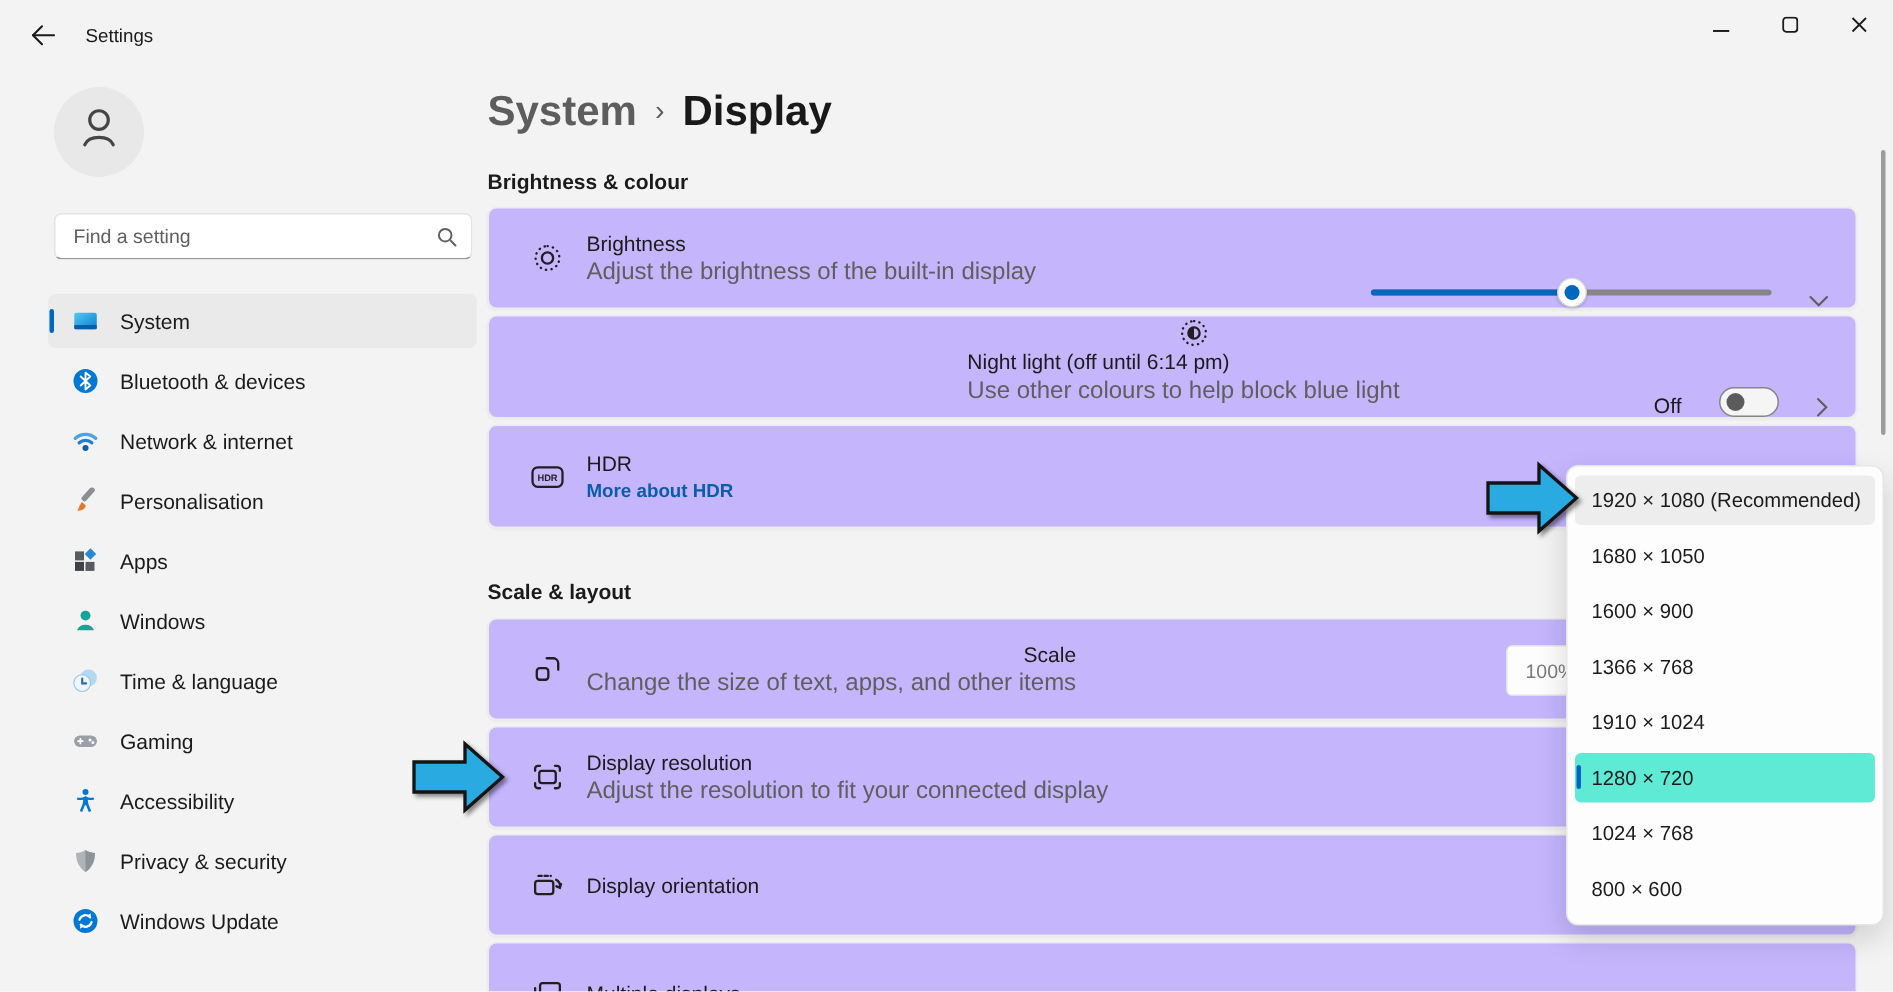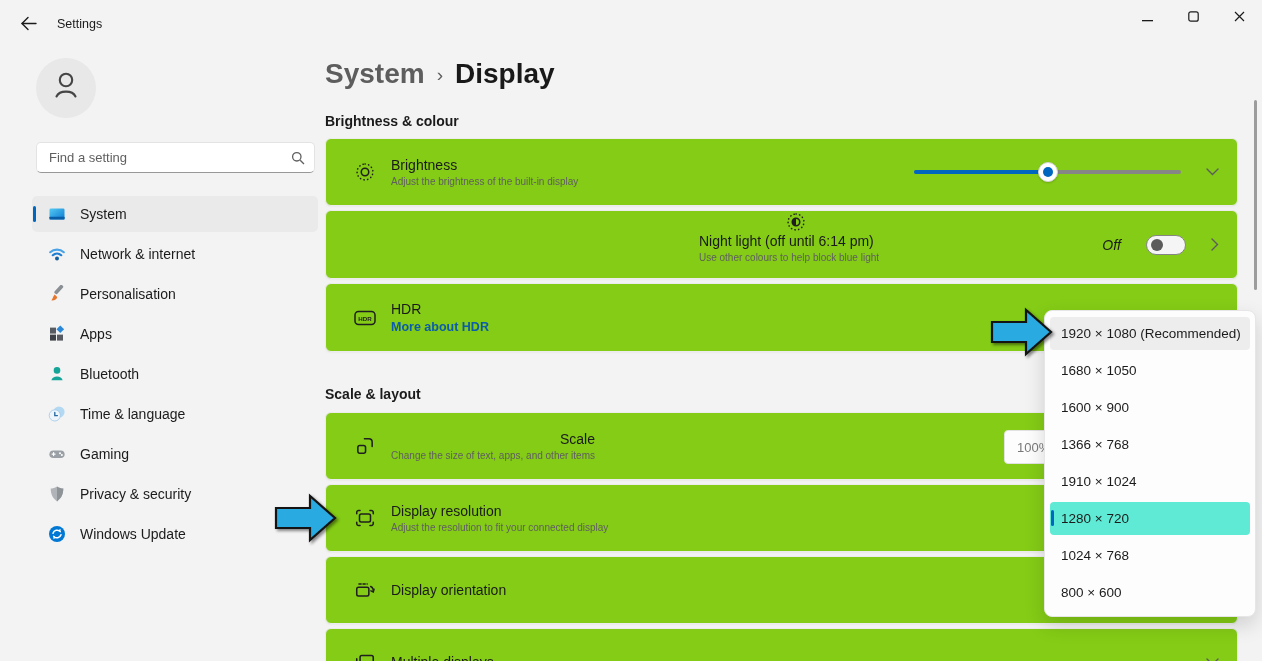--- a/index.html
+++ b/index.html
@@ -30,36 +30,36 @@
 
   
   .breadcrumb { position:absolute; left:325px; top:58px; font-size:28px; font-weight:600; display:flex; align-items:center; }
   .crumb-parent { color:#5d5d5d; cursor:pointer; }
   .crumb-sep { color:#5d5d5d; font-size:19px; margin:2px 12px 0 12px; font-weight:400; }
   .crumb-current { color:#191919; }
   .section-header { position:absolute; left:325px; font-size:14px; font-weight:700; color:#1b1b1b; }
   #hdr-sec1 { top:113px; }
   #hdr-sec2 { top:386px; }
 
-  .card { position:absolute; left:325px; width:913px; background:#84cc16; border:1px solid #ececec; border-radius:6px; box-shadow:0 1px 2px rgba(0,0,0,.04); display:flex; align-items:center; }
+  .card { position:absolute; left:325px; width:913px; background:#c4b5fd; border:1px solid #ececec; border-radius:6px; box-shadow:0 1px 2px rgba(0,0,0,.04); display:flex; align-items:center; }
   #card-brightness { top:138px; height:68px; }
   #card-night     { top:210px; height:69px;flex-direction:column; }
   #card-hdr       { top:283px; height:69px; }
   #card-scale     { top:412px; height:68px;text-align:right; }
   #card-resolution{ top:484px; height:68px;align-items:center; }
   #card-orientation{ top:556px; height:68px; }
   #card-multiple  { top:628px; height:68px; }
 
   .row-icon { width:22px; height:22px; margin-left:28px; flex:0 0 22px; display:flex; }
   .row-text { margin-left:15px; display:flex; flex-direction:column; }
   .row-title { font-size:14px; color:#1b1b1b; }
-  .row-sub { font-size:10px; color:#5f5f5f; margin-top:3px; }
+  .row-sub { font-size:16px; color:#5f5f5f; margin-top:3px; }
   .row-link { font-size:12.5px; font-weight:700; color:#0b5cab; margin-top:3px; cursor:pointer; }
 
-  .right-controls { position:absolute; right:18px; top:0; height:100%; display:flex; align-items:center; gap:25px;font-style:italic; }
+  .right-controls { position:absolute; right:18px; top:0; height:100%; display:flex; align-items:flex-end; gap:25px; }
   .slider { position:relative; width:267px; height:20px; cursor:pointer; }
   .slider-track { position:absolute; top:8px; left:0; right:0; height:4px; border-radius:2px; background:#868686; }
   .slider-fill { position:absolute; top:8px; left:0; height:4px; border-radius:2px; background:#0067c0; }
   .slider-thumb { position:absolute; top:0; width:20px; height:20px; margin-left:-10px; border-radius:50%; background:#ffffff; border:1px solid #d6d6d6; box-shadow:0 1px 2px rgba(0,0,0,.18); display:flex; align-items:center; justify-content:center; }
   .slider-thumb::after { content:""; width:10px; height:10px; border-radius:50%; background:#0067c0; }
 
   .toggle-label { font-size:14px; color:#1b1b1b; }
   .toggle { position:relative; width:40px; height:20px; border:1px solid #858585; border-radius:10px; background:#f5f5f5; cursor:pointer; }
   .toggle-knob { position:absolute; left:4px; top:3px; width:12px; height:12px; border-radius:50%; background:#5b5b5b; }
 
@@ -145,20 +145,29 @@
                 </linearGradient>
               </defs>
               <rect x="1.5" y="3.5" width="15" height="11" rx="1.3" fill="url(#gsys)"></rect>
               <rect x="1.5" y="11.7" width="15" height="2.8" rx="0.6" fill="#0a5ea8"></rect>
             </svg>
         </span>
         <span class="nav-label">System</span>
       </div>
       <div class="nav-item">
         <span class="nav-icon">
+          <svg viewBox="0 0 18 18">
+              <circle cx="9" cy="9" r="8" fill="#0078d4"></circle>
+              <path d="M5.8 6 L12.2 12 L9 14.6 V3.4 L12.2 6 L5.8 12" fill="none" stroke="#fff" stroke-width="1.25" stroke-linejoin="round" stroke-linecap="round"></path>
+            </svg>
+        </span>
+        <span class="nav-label">Bluetooth &amp; devices</span>
+      </div>
+      <div class="nav-item">
+        <span class="nav-icon">
           <svg viewBox="0 0 18 18" fill="none" stroke-linecap="round">
               <path d="M2.2 7.2 a10 10 0 0 1 13.6 0" stroke="#48a4e6" stroke-width="2.2"></path>
               <path d="M4.8 10.2 a6.2 6.2 0 0 1 8.4 0" stroke="#1f7ed0" stroke-width="2.2"></path>
               <circle cx="9" cy="13.6" r="2" fill="#115e9e" stroke="none"></circle>
             </svg>
         </span>
         <span class="nav-label">Network &amp; internet</span>
       </div>
       <div class="nav-item">
         <span class="nav-icon">
@@ -180,21 +189,21 @@
         </span>
         <span class="nav-label">Apps</span>
       </div>
       <div class="nav-item">
         <span class="nav-icon">
           <svg viewBox="0 0 18 18">
               <circle cx="9" cy="5.4" r="3.3" fill="#15a498"></circle>
               <path d="M3.4 15.2 a5.8 5 0 0 1 11.2 0z" fill="#15a498"></path>
             </svg>
         </span>
-        <span class="nav-label">Bluetooth</span>
+        <span class="nav-label">Windows</span>
       </div>
       <div class="nav-item">
         <span class="nav-icon">
           <svg viewBox="0 0 18 18">
               <circle cx="11" cy="7" r="5.6" fill="#b3d9f2"></circle>
               <circle cx="6.8" cy="10.4" r="5.6" fill="#eef6fc" stroke="#9ec7e8" stroke-width="0.8"></circle>
               <path d="M6.8 7.4 V10.6 H9.4" fill="none" stroke="#2b6ca3" stroke-width="1.4" stroke-linecap="round"></path>
             </svg>
         </span>
         <span class="nav-label">Time &amp; language</span>
@@ -202,20 +211,29 @@
       <div class="nav-item">
         <span class="nav-icon">
           <svg viewBox="0 0 18 18">
               <rect x="1.4" y="5.4" width="15.2" height="7.6" rx="3.8" fill="#9aa0a6"></rect>
               <path d="M5.6 7.6 v3 M4.1 9.1 h3" stroke="#fff" stroke-width="1.2" stroke-linecap="round"></path>
               <circle cx="12" cy="8.3" r="1" fill="#fff"></circle>
               <circle cx="13.9" cy="10" r="1" fill="#fff"></circle>
             </svg>
         </span>
         <span class="nav-label">Gaming</span>
+      </div>
+      <div class="nav-item">
+        <span class="nav-icon">
+          <svg viewBox="0 0 18 18" fill="#0078d4">
+              <circle cx="9" cy="3" r="2"></circle>
+              <path d="M9 5.6 c1.9 1.3 3.7 1.5 5.4 1.1 l.4 1.3 c-1.7.5-3.1.5-4.3.1 l.4 2.9 1.9 4.7 -1.6.6 -1.8-4.4 h-.8 l-1.8 4.4 -1.6-.6 1.9-4.7 .4-2.9 c-1.2.4-2.6.4-4.3-.1 l.4-1.3 c1.7.4 3.5.2 5.4-1.1z"></path>
+            </svg>
+        </span>
+        <span class="nav-label">Accessibility</span>
       </div>
       <div class="nav-item">
         <span class="nav-icon">
           <svg viewBox="0 0 18 18">
               <path d="M9 1.6 c2.2 1.5 4.4 2 6.3 2 0 5.6-2 9.8-6.3 12.8 C4.7 13.4 2.7 9.2 2.7 3.6 c1.9 0 4.1-.5 6.3-2z" fill="#b0b4b9"></path>
               <path d="M9 1.6 c2.2 1.5 4.4 2 6.3 2 0 5.6-2 9.8-6.3 12.8z" fill="#8e9398"></path>
             </svg>
         </span>
         <span class="nav-label">Privacy &amp; security</span>
       </div>

